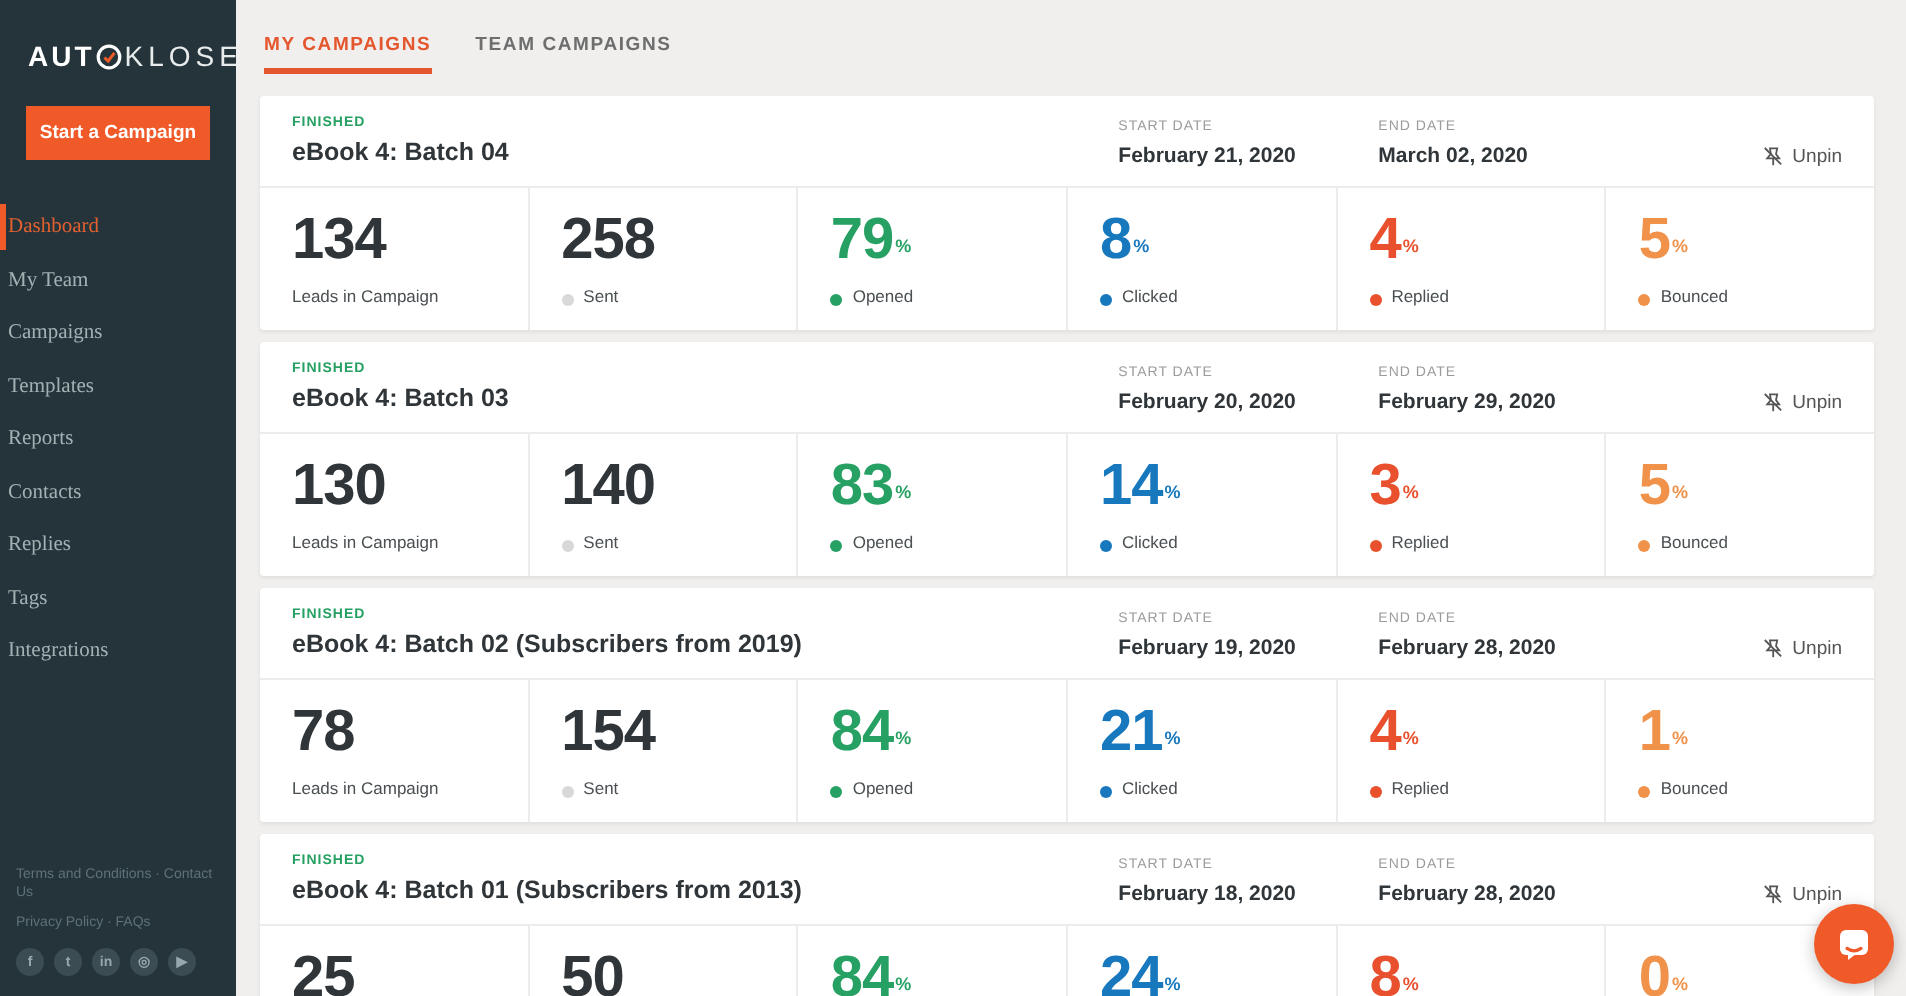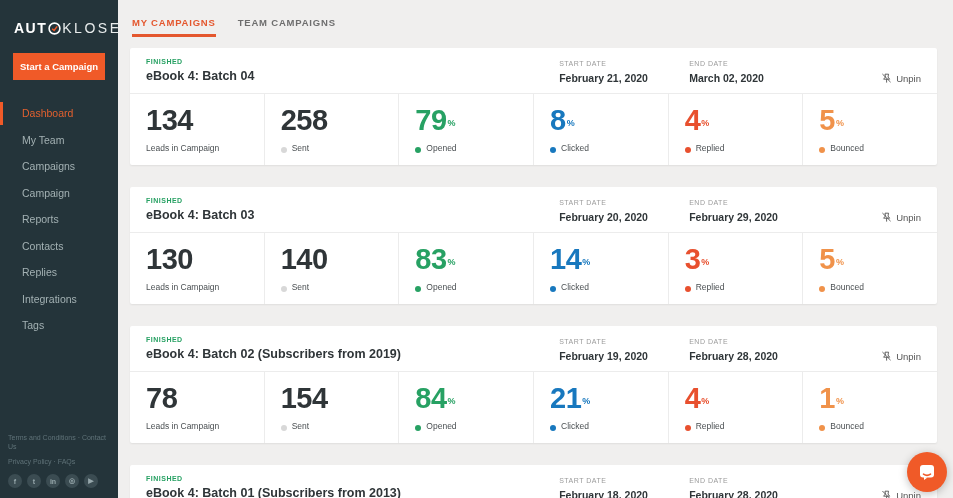--- a/index.html
+++ b/index.html
@@ -17,36 +17,36 @@
 
   
   .sidebar { width:118px; min-width:118px; height:498px; background:var(--sidebar-bg); color:#a3b1b3; display:flex; flex-direction:column; position:relative; }
   .logo { padding:20px 0 0 14px; color:#fff; white-space:nowrap; display:flex; align-items:center; }
   .logo-auto { font-weight:bold; font-size:14px; letter-spacing:1.5px; }
   .logo-o { display:inline-block; width:13px; height:13px; margin:0 1px; position:relative; }
   .logo-o svg { display:block; }
   .logo-klose { font-weight:300; font-size:14px; letter-spacing:2.5px; color:#e8ecec; }
   .start-btn { display:block; margin:17px auto 0 auto; width:92px; height:27px; background:var(--brand); color:#fff; border:none; border-radius:0; font-size:9.5px; font-weight:bold; font-family:"Liberation Sans",sans-serif; cursor:pointer; }
   .nav { margin-top:22px; }
-  .nav-item { position:relative; padding:6px 0 6px 22px; font-size:10.5px; color:#a3b1b3; cursor:pointer; line-height:11px; margin-bottom:3.5px;}
+  .nav-item { position:relative; padding:6px 0 6px 4px; font-size:10.5px; color:#a3b1b3; cursor:pointer; line-height:11px; margin-bottom:3.5px;font-family:Liberation Serif, serif;}
   .nav-item.active { color:#e2602f; }
   .nav-item.active::before { content:""; position:absolute; left:0; top:0; width:3px; height:100%; background:var(--brand); }
   .sidebar-footer { position:absolute; bottom:8px; left:0; width:100%; padding:0 8px 0 8px; }
   .foot-line { font-size:7px; color:#5f7278; margin-bottom:6px; line-height:9px;}
   .social { display:flex; gap:5px; margin-top:8px; padding-bottom:2px;}
   .social-btn { width:14px; height:14px; border-radius:50%; background:#3b4c52; color:#97a8ac; font-size:7px; display:flex; align-items:center; justify-content:center; cursor:pointer; font-weight:bold; }
 
   
   .main { flex:1; padding:0 16px 0 12px; }
   .tabs { display:flex; gap:22px; padding-top:17px; margin-left:2px; }
   .tab { font-size:9.5px; font-weight:bold; letter-spacing:0.8px; color:#6e6e6e; padding-bottom:6px; cursor:pointer; }
   .tab.active { color:#e4572e; border-bottom:3px solid #e4572e; }
   .cards { margin-top:11px; }
 
-  .card { background:#fff; border-radius:2px; box-shadow:0 1px 2px rgba(0,0,0,0.07); margin-bottom:22px; }
+  .card { background:#fff; border-radius:2px; box-shadow:0 1px 2px rgba(0,0,0,0.07); margin-bottom:6px; }
   .card-head { display:flex; justify-content:space-between; align-items:flex-start; padding:10px 16px 9px 16px; border-bottom:1px solid #ececec; }
   .status { font-size:7px; font-weight:bold; letter-spacing:0.5px; color:var(--green); margin-bottom:4px; }
   .title { font-size:12.5px; font-weight:bold; color:var(--dark); }
   .head-right { display:flex; align-items:flex-end; padding-top:2px; }
   .date-block { width:130px; }
   .date-label { font-size:7px; letter-spacing:0.5px; color:#9b9b9b; margin-bottom:5px; }
   .date-value { font-size:10.5px; font-weight:bold; color:var(--dark); }
   .unpin { display:flex; align-items:center; gap:4px; background:none; border:none; font-family:"Liberation Sans",sans-serif; font-size:9.5px; color:#555; cursor:pointer; margin-left:62px; padding-top:6px; }
 
   .card-stats { display:flex; }
@@ -84,26 +84,26 @@
       </span>
       <span class="logo-klose">KLOSE</span>
     </div>
 
     <button class="start-btn">Start a Campaign</button>
 
     <nav class="nav">
       <div class="nav-item active">Dashboard</div>
       <div class="nav-item">My Team</div>
       <div class="nav-item">Campaigns</div>
-      <div class="nav-item">Campaign</div>
+      <div class="nav-item">Templates</div>
       <div class="nav-item">Reports</div>
       <div class="nav-item">Contacts</div>
       <div class="nav-item">Replies</div>
+      <div class="nav-item">Tags</div>
       <div class="nav-item">Integrations</div>
-      <div class="nav-item">Tags</div>
     </nav>
 
     <div class="sidebar-footer">
       <div class="foot-line">Terms and Conditions · Contact Us</div>
       <div class="foot-line">Privacy Policy · FAQs</div>
       <div class="social">
         <span class="social-btn">f</span>
         <span class="social-btn">t</span>
         <span class="social-btn">in</span>
         <span class="social-btn">◎</span>

